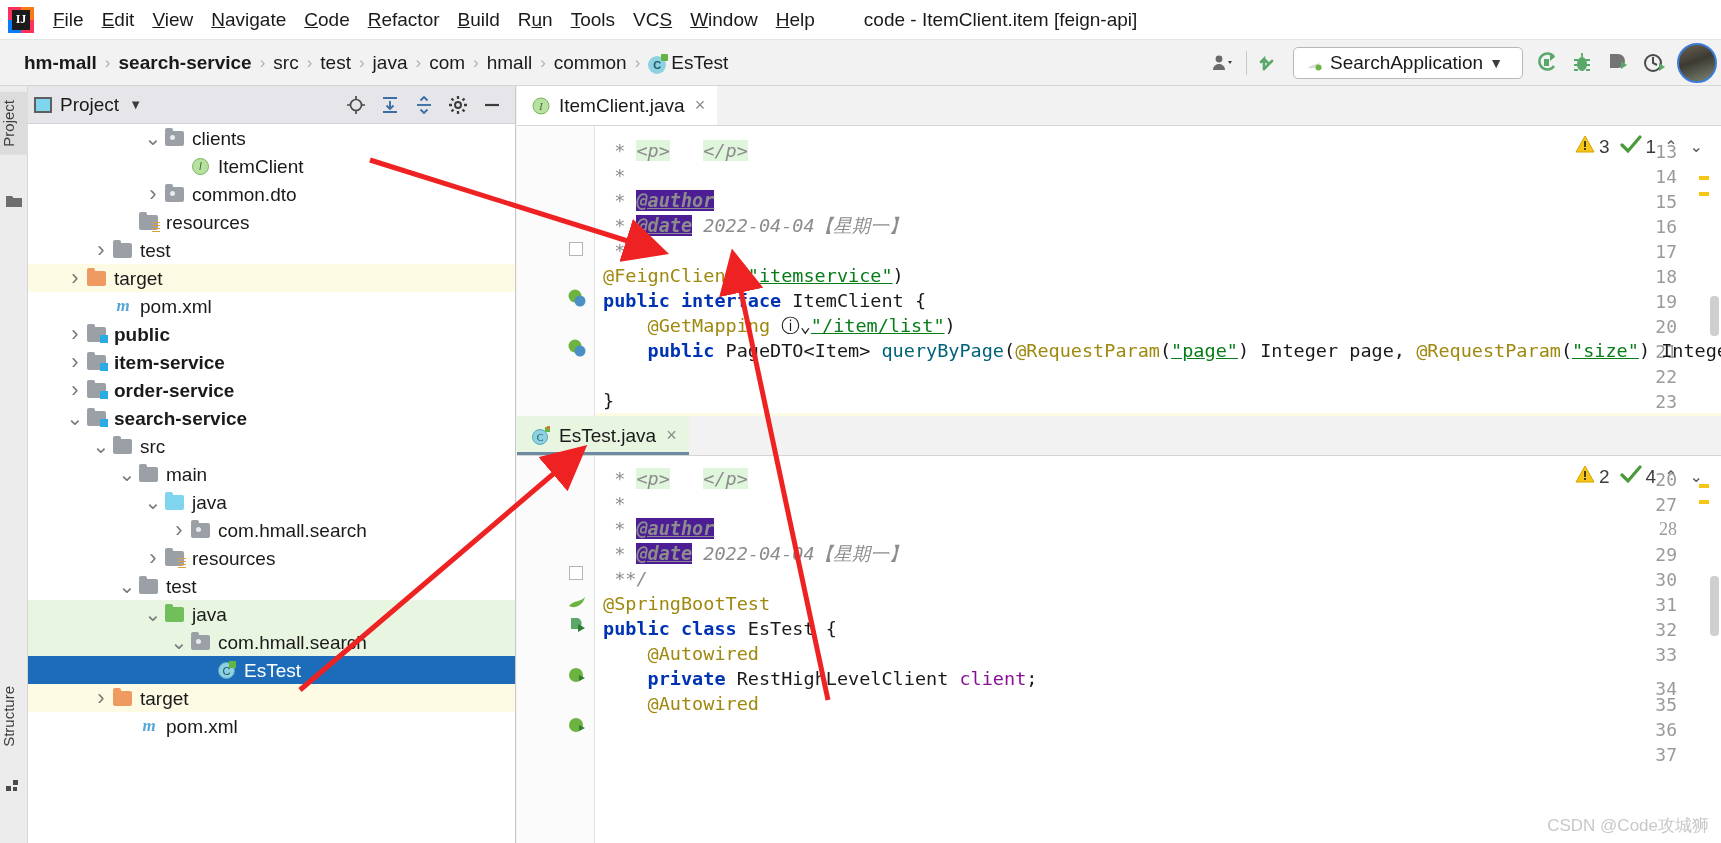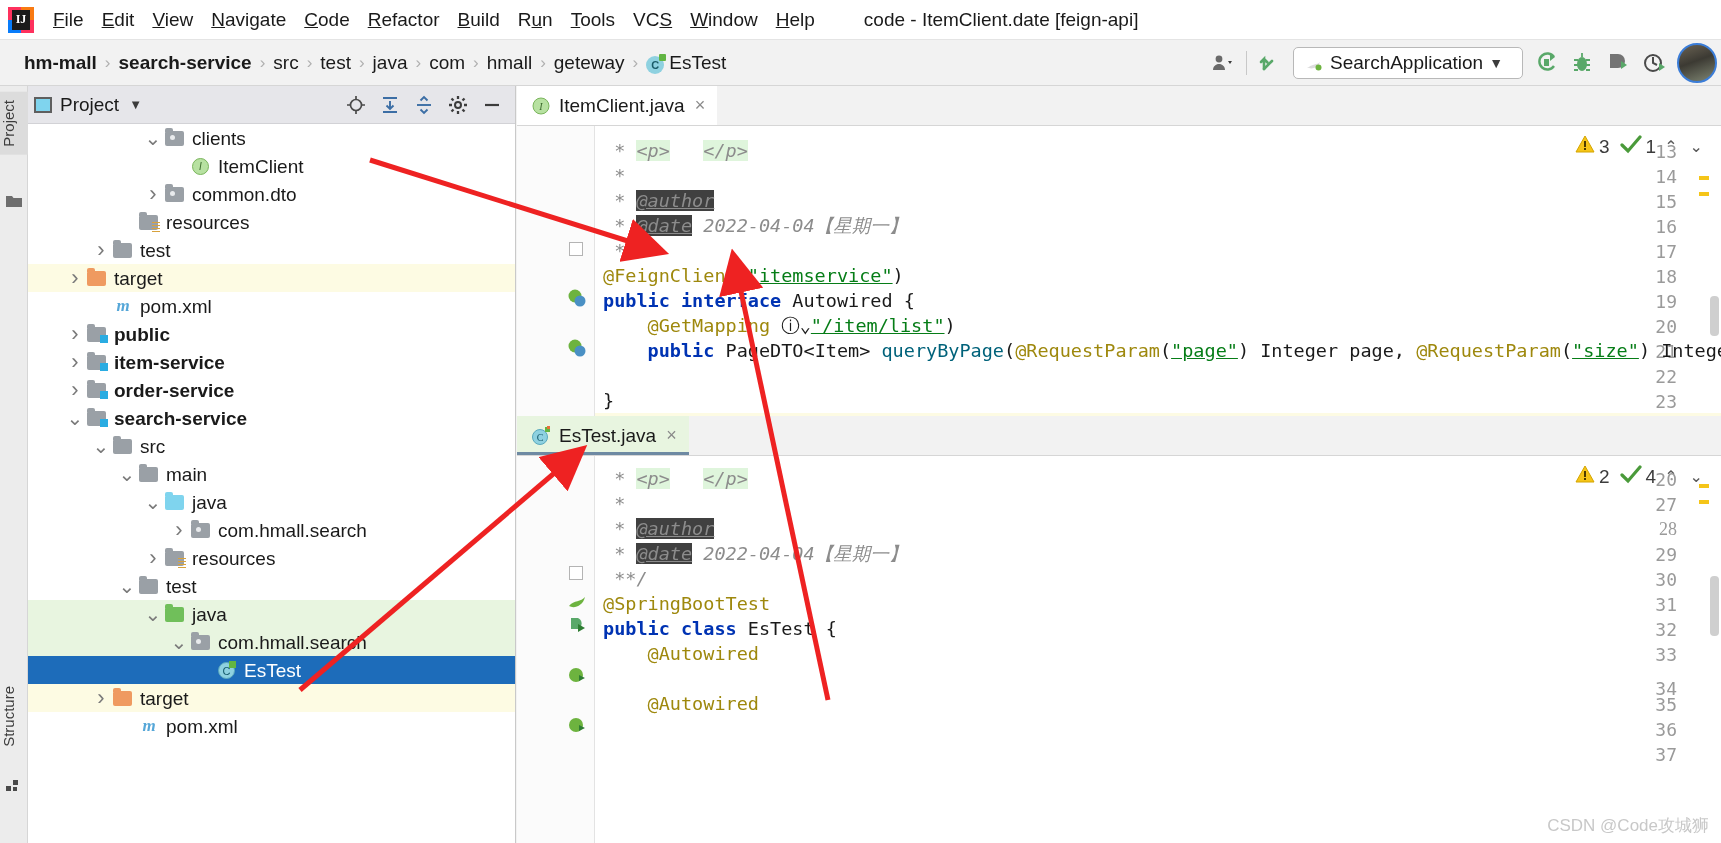--- a/index.html
+++ b/index.html
@@ -215,21 +215,21 @@
   }
   .gutter-mark { position: absolute; left: 50px; width: 20px; height: 20px; }
   .code-line {
     position: absolute; left: 86px; font-size: 18.5px; line-height: 25px;
     font-family: "DejaVu Sans Mono", monospace; white-space: pre; color: #1a1a1a;
   }
   .kw      { color: #0033b3; font-weight: bold; }
   .anno    { color: #9e880d; }
   .strlink { color: #067d17; text-decoration: underline; }
   .cmt     { color: #8c8c8c; font-style: italic; }
-  .cmt-hl  { background: #404040; color: #8c8c8c; font-style: italic; text-decoration: underline; }
+  .cmt-hl  { background: #4c1d95; color: #8c8c8c; font-style: italic; text-decoration: underline; font-weight: bold; }
   .cmt-tag { background: #dff5dc; color: #8c8c8c; font-style: italic; }
   .fld     { color: #871094; }
   .meth    { color: #00627a; }
   .typ     { color: #1a1a1a; }
   .row-hl-yellow { position: absolute; left: 78px; right: 0; height: 25px; background: #fdfbe3; }
 
   .insp {
     position: absolute; right: 14px; display: flex; align-items: center; gap: 4px;
     font-size: 19px; color: #4a4a4a;
   }
@@ -275,40 +275,40 @@
         <div class="menu-item"><span class="mn">N</span>avigate</div>
         <div class="menu-item"><span class="mn">C</span>ode</div>
         <div class="menu-item"><span class="mn">R</span>efactor</div>
         <div class="menu-item"><span class="mn">B</span>uild</div>
         <div class="menu-item">R<span class="mn">u</span>n</div>
         <div class="menu-item"><span class="mn">T</span>ools</div>
         <div class="menu-item">VC<span class="mn">S</span></div>
         <div class="menu-item"><span class="mn">W</span>indow</div>
         <div class="menu-item"><span class="mn">H</span>elp</div>
       </div>
-    <div class="win-title">code - ItemClient.date [feign-api]</div>
+    <div class="win-title">code - ItemClient.item [feign-api]</div>
   </div>
 
   <div class="navbar">
     <div class="crumbs" id="crumbs">
         <span class="crumb bold"><span>hm-mall</span></span>
         <span class="crumb-sep">›</span>
         <span class="crumb bold"><span>search-service</span></span>
         <span class="crumb-sep">›</span>
         <span class="crumb"><span>src</span></span>
         <span class="crumb-sep">›</span>
         <span class="crumb"><span>test</span></span>
         <span class="crumb-sep">›</span>
         <span class="crumb"><span>java</span></span>
         <span class="crumb-sep">›</span>
         <span class="crumb"><span>com</span></span>
         <span class="crumb-sep">›</span>
         <span class="crumb"><span>hmall</span></span>
         <span class="crumb-sep">›</span>
-        <span class="crumb"><span>geteway</span></span>
+        <span class="crumb"><span>common</span></span>
         <span class="crumb-sep">›</span>
         <span class="crumb"><span class="crumb-ico">C</span><span>EsTest</span></span>
       </div>
 
     <div class="toolbar-right">
       <div class="tb-ico">
         <svg width="24" height="20" viewBox="0 0 24 20">
           <circle cx="8" cy="6" r="3.4" fill="#6a6a6a"></circle>
           <path d="M2 17c0-3.6 2.8-6 6-6s6 2.4 6 6z" fill="#6a6a6a"></path>
           <path d="M17 8l4 0 -2 3z" fill="#3c3c3c"></path>
@@ -620,21 +620,21 @@
         <div class="code-line" style="top: 37px;"><span class="cmt"> * </span></div>
         <div class="gutter-num" style="top: 65px;">15</div>
         <div class="code-line" style="top: 62px;"><span class="cmt"> * </span><span class="cmt-hl">@author</span></div>
         <div class="gutter-num" style="top: 90px;">16</div>
         <div class="code-line" style="top: 87px;"><span class="cmt"> * </span><span class="cmt-hl">@date</span><span class="cmt"> 2022-04-04【星期一】</span></div>
         <div class="gutter-num" style="top: 115px;">17</div>
         <div class="code-line" style="top: 112px;"><span class="cmt"> **/</span></div>
         <div class="gutter-num" style="top: 140px;">18</div>
         <div class="code-line" style="top: 137px;"><span class="anno">@FeignClient</span><span class="typ">(</span><span class="strlink">"itemservice"</span><span class="typ">)</span></div>
         <div class="gutter-num" style="top: 165px;">19</div>
-        <div class="code-line" style="top: 162px;"><span class="kw">public interface </span><span class="typ">Autowired {</span></div>
+        <div class="code-line" style="top: 162px;"><span class="kw">public interface </span><span class="typ">ItemClient {</span></div>
         <div class="gutter-num" style="top: 190px;">20</div>
         <div class="code-line" style="top: 187px;"><span class="anno">    @GetMapping</span><span class="typ"> ⓘ⌄</span><span class="strlink">"/item/list"</span><span class="typ">)</span></div>
         <div class="gutter-num" style="top: 215px;">21</div>
         <div class="code-line" style="top: 212px;"><span class="typ">    </span><span class="kw">public </span><span class="typ">PageDTO&lt;Item&gt; </span><span class="meth">queryByPage</span><span class="typ">(</span><span class="anno">@RequestParam</span><span class="typ">(</span><span class="strlink">"page"</span><span class="typ">) Integer page, </span><span class="anno">@RequestParam</span><span class="typ">(</span><span class="strlink">"size"</span><span class="typ">) Integer siz</span></div>
         <div class="gutter-num" style="top: 240px;">22</div>
         <div class="code-line" style="top: 237px;"></div>
         <div class="gutter-num" style="top: 265px;">23</div>
         <div class="code-line" style="top: 262px;"><span class="typ">}</span></div>
         <div class="row-hl-yellow" style="top: 287px;"></div>
         <div class="code-line" style="top: 287px;"></div>
@@ -697,20 +697,21 @@
         <div class="code-line" style="top: 85px;"><span class="cmt"> * </span><span class="cmt-hl">@date</span><span class="cmt"> 2022-04-04【星期一】</span></div>
         <div class="gutter-num" style="top: 113px;">30</div>
         <div class="code-line" style="top: 110px;"><span class="cmt"> **/</span></div>
         <div class="gutter-num" style="top: 138px;">31</div>
         <div class="code-line" style="top: 135px;"><span class="anno">@SpringBootTest</span></div>
         <div class="gutter-num" style="top: 163px;">32</div>
         <div class="code-line" style="top: 160px;"><span class="kw">public class </span><span class="typ">EsTest {</span></div>
         <div class="gutter-num" style="top: 188px;">33</div>
         <div class="code-line" style="top: 185px;"><span class="anno">    @Autowired</span></div>
         <div class="gutter-num" style="top: 222px; text-align: right;">34</div>
+        <div class="code-line" style="top: 210px;"><span class="typ">    </span><span class="kw">private </span><span class="typ">RestHighLevelClient </span><span class="fld">client</span><span class="typ">;</span></div>
         <div class="gutter-num" style="top: 238px;">35</div>
         <div class="code-line" style="top: 235px;"><span class="anno">    @Autowired</span></div>
         <div class="gutter-num" style="top: 263px;">36</div>
         <div class="gutter-num" style="top: 288px;">37</div>
         <div class="code-line" style="top: 285px;"></div>
         <div class="gutter-mark" style="top: 134px;"><svg width="20" height="20" viewBox="0 0 20 20">
             <path d="M2 16c5 3 14 0 16-9 -4 5-11 3-16 9z" fill="#6db33f"></path>
           </svg></div>
         <div class="gutter-mark" style="top: 159px;"><svg width="20" height="20" viewBox="0 0 20 20">
             <path d="M4 3 h7 a6 6 0 0 1 0 11 h-7z" fill="#59a869"></path>

